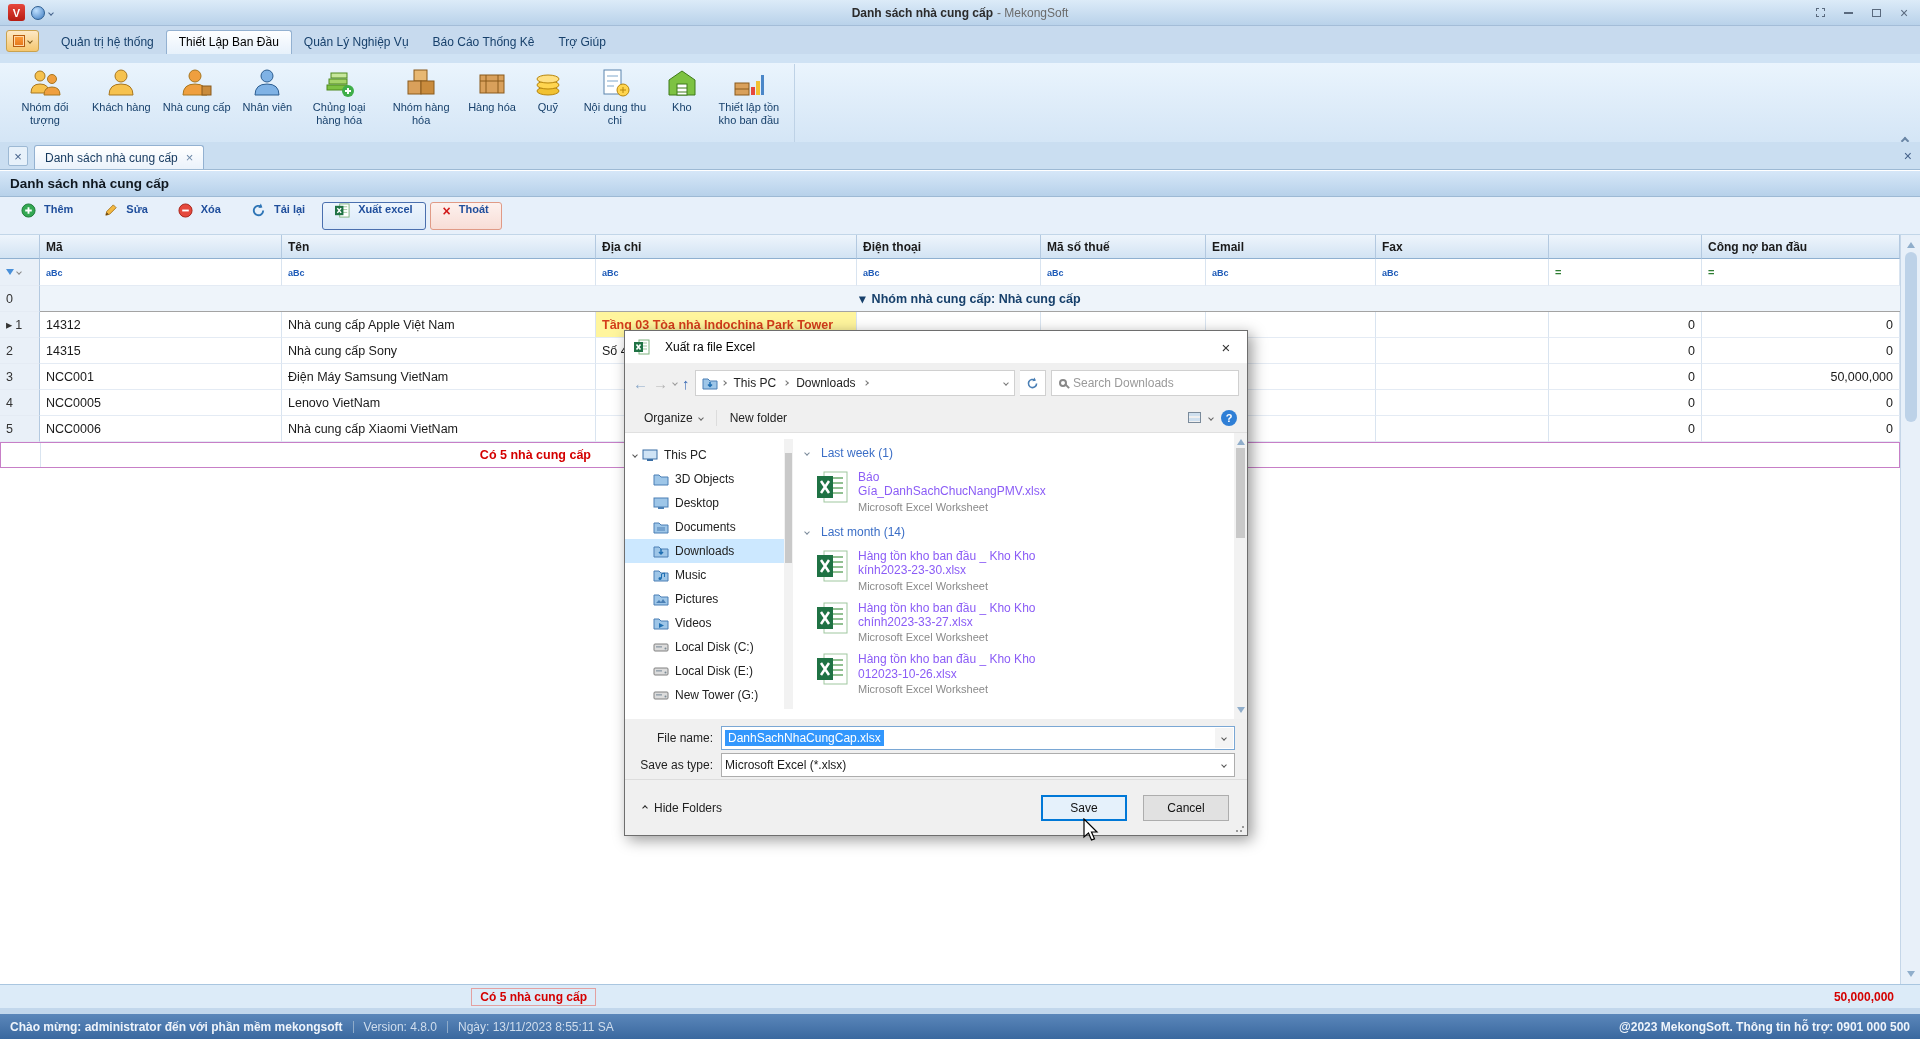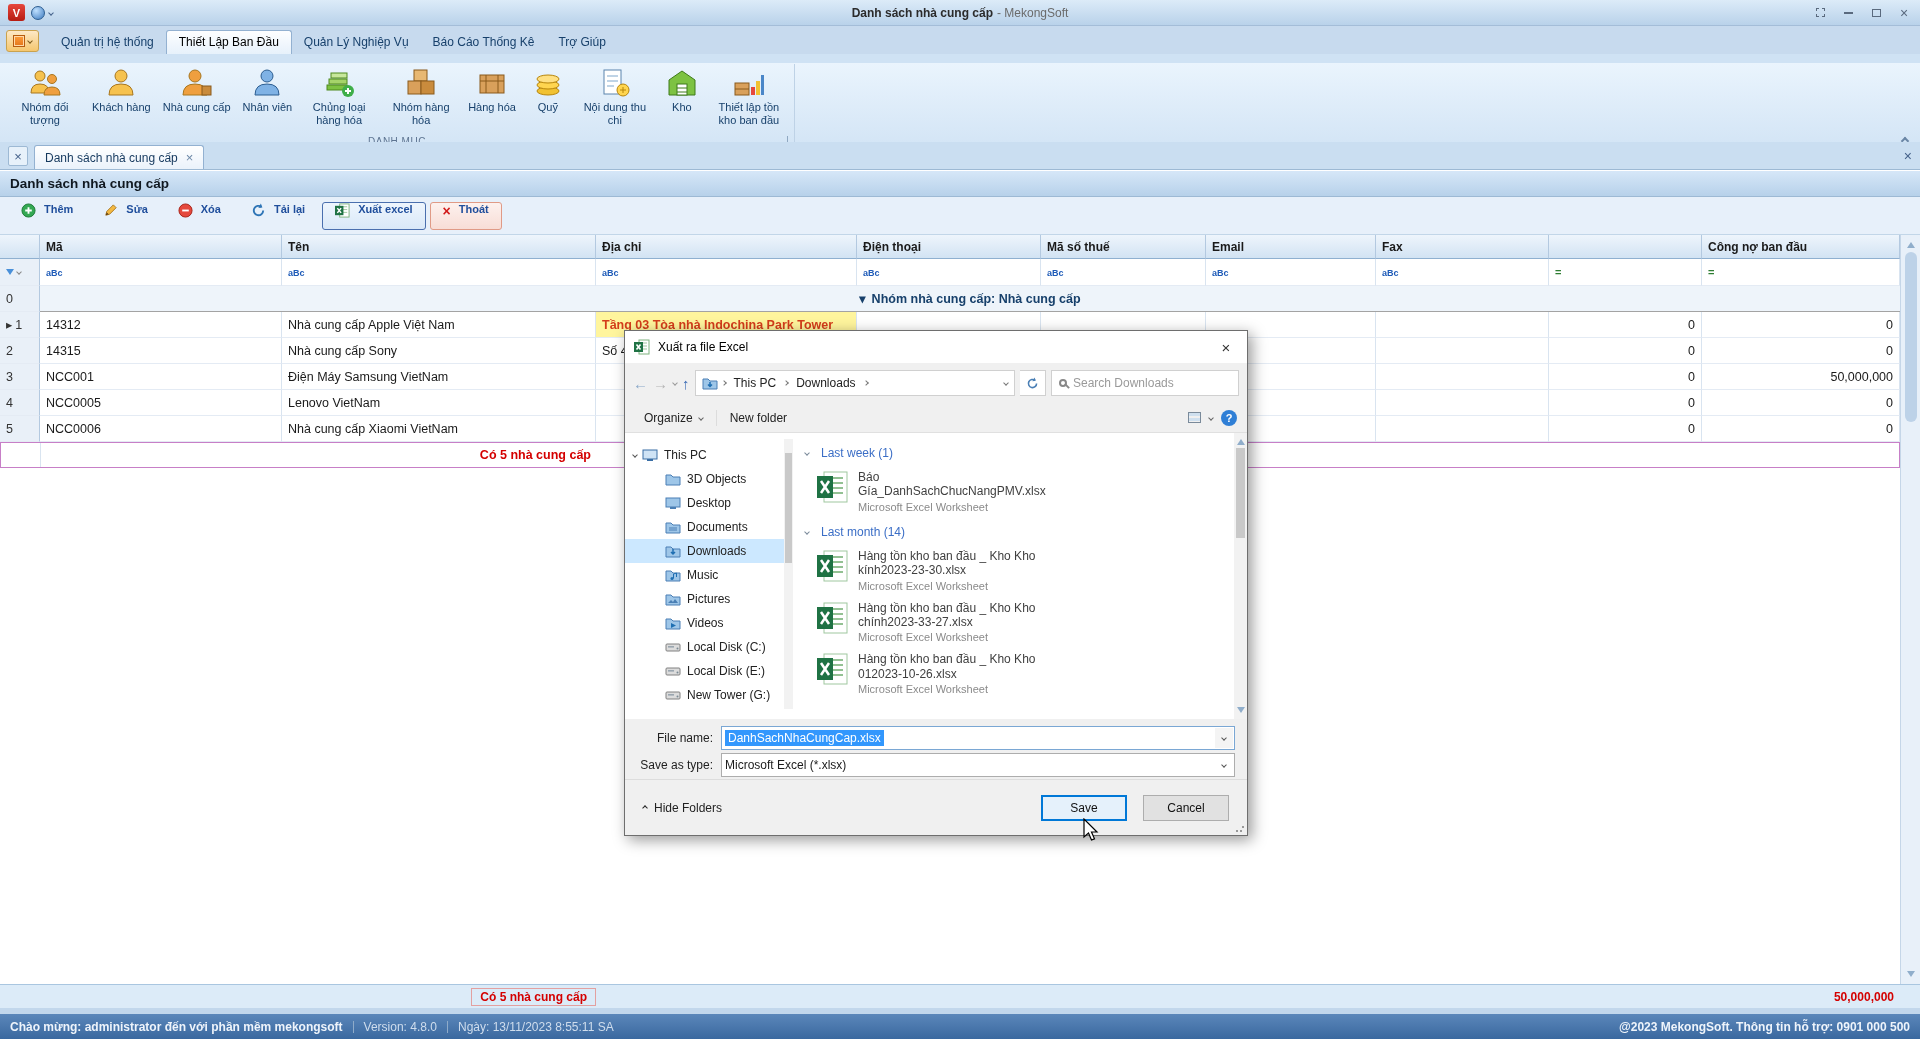--- a/index.html
+++ b/index.html
@@ -118,21 +118,21 @@
   .statusbar{position:absolute;top:1014px;left:0;right:0;height:25px;background:linear-gradient(#5b87ba,#3a689f);
     color:#eef4fb;display:flex;align-items:center;gap:10px;padding:0 10px;font-size:12px;}
   .statusbar .welcome{font-weight:bold;}
   .statusbar .dim{color:#cfdded;}
   .vsep{width:1px;height:12px;background:#8fabc9;}
   .statusbar .right{margin-left:auto;font-weight:bold;}
 
   
   .dialog{position:absolute;left:624px;top:330px;width:624px;height:506px;background:#f0f0f0;border:1px solid #6e6e6e;
     box-shadow:4px 4px 14px rgba(0,0,0,.4);font-size:12px;}
-  .dlg-title{height:32px;background:#fff;display:flex;align-items:center;gap:8px;padding-left:9px;}
+  .dlg-title{height:32px;background:#fff;display:flex;align-items:center;gap:15px;padding-left:9px;}
   .dlg-title .ttl{font-size:12px;color:#000;}
   .dlg-close{margin-left:auto;width:42px;height:32px;display:flex;align-items:center;justify-content:center;font-size:15px;color:#333;}
   .dlg-nav{height:40px;display:flex;align-items:center;gap:5px;padding:0 8px;background:#f0f0f0;}
   .nav-ic{font-size:15px;line-height:1;}
   .nav-back{color:#8aa8c8;} .nav-fwd{color:#b5b5b5;} .nav-chv{color:#9a9a9a;} .nav-up{color:#3e6db5;}
   .addrbar{flex:1;height:26px;background:#fff;border:1px solid #d0d0d0;display:flex;align-items:center;gap:4px;padding:0 6px;color:#222;}
   .addrbar .crumb{padding:2px 4px;}
   .addrbar .chv{color:#777;}
   .addr-dd{margin-left:auto;color:#777;}
   .refresh-btn{width:26px;height:26px;display:flex;align-items:center;justify-content:center;background:#fff;border:1px solid #d0d0d0;border-left:none;}
@@ -144,33 +144,33 @@
   .dlg-cmd{height:30px;display:flex;align-items:center;gap:4px;padding:0 10px;border-bottom:1px solid #e0e0e0;}
   .cmd-btn{display:flex;align-items:center;gap:6px;padding:4px 9px;color:#222;}
   .cmd-sep{width:1px;height:16px;background:#dcdcdc;}
   .cmd-right{margin-left:auto;display:flex;align-items:center;gap:8px;}
   .view-ic{display:inline-block;width:13px;height:11px;border:1px solid #7a8a9a;background:
     linear-gradient(#cfe0ef 0 3px,transparent 3px 5px,#cfe0ef 5px 8px,transparent 8px 9px,#cfe0ef 9px 11px);}
   .help-ic{width:16px;height:16px;border-radius:50%;background:#2f7fd6;color:#fff;font-weight:bold;font-size:11px;
     display:flex;align-items:center;justify-content:center;}
   .dlg-body{position:absolute;top:102px;left:0;right:0;height:286px;background:#fff;display:flex;overflow:hidden;}
   .tree{width:168px;position:relative;padding-top:10px;overflow:hidden;}
-  .titem{height:24px;display:flex;align-items:center;gap:6px;padding-left:40px;white-space:nowrap;color:#222;}
+  .titem{height:24px;display:flex;align-items:center;gap:6px;padding-left:28px;white-space:nowrap;color:#222;}
   .titem.root{padding-left:8px;}
   .titem.sel{background:#cce8ff;}
   .titem svg{width:16px;height:16px;flex:none;}
   .texp{color:#555;margin-right:-1px;}
   .tree-sb{position:absolute;right:0;top:6px;width:9px;height:270px;background:#f2f2f2;}
   .tree-sb .thumb{width:7px;margin:14px auto 0;height:110px;background:#c9c9c9;}
   .filelist{flex:1;padding:10px 0 0 12px;overflow:hidden;}
   .fgroup-hdr{display:flex;align-items:center;gap:12px;height:20px;color:#3b6ec6;}
   .fgroup-hdr .chv{color:#7a8a9a;}
   .file{display:flex;gap:9px;margin:7px 0 9px 10px;}
   .file svg{width:34px;height:34px;flex:none;}
-  .fname{max-width:200px;line-height:1.2;color:#404040;}
+  .fname{max-width:200px;line-height:1.2;color:#8b5cf6;}
   .ftype{color:#8a8a8a;font-size:11px;margin-top:2px;}
   .list-sb{width:13px;background:#f2f2f2;display:flex;flex-direction:column;align-items:center;padding:2px 0;}
   .list-sb .thumb{width:9px;height:90px;background:#c9c9c9;margin-top:3px;}
   .dlg-fields{position:absolute;top:392px;left:0;right:0;}
   .fn-row{display:flex;align-items:center;margin:3px 12px;}
   .fn-row label{width:84px;text-align:right;padding-right:8px;color:#222;}
   .combo{flex:1;height:24px;background:#fff;border:1px solid #7aa7d4;display:flex;align-items:center;padding-left:3px;position:relative;}
   .combo.gray{border-color:#adadad;}
   .combo .seltext{background:#3297fd;color:#fff;padding:1px 3px;}
   .combo .dd{position:absolute;right:1px;top:1px;bottom:1px;width:18px;display:flex;align-items:center;justify-content:center;color:#555;background:#f4f4f4;}
@@ -309,24 +309,20 @@
       <div class="ribbon-item">
         <svg viewBox="0 0 32 32">
             <rect x="2" y="16" width="14" height="12" fill="#d9a05b" stroke="#8a5a1c"></rect>
             <path d="M2 22h14" stroke="#8a5a1c"></path>
             <rect x="18" y="20" width="4" height="8" fill="#e5493d"></rect>
             <rect x="23" y="14" width="4" height="14" fill="#f1c232"></rect>
             <rect x="28" y="8" width="3" height="20" fill="#4a86c8"></rect>
           </svg>
         <span class="lbl">Thiết lập tồn kho ban đầu</span>
       </div>
-    </div>
-    <div class="ribbon-grouplabel">
-      <span>DANH MỤC</span>
-      <span class="launcher"></span>
     </div>
   </div>
   <span class="chv up ribbon-collapse"></span>
 </div>
 
 <div class="doctabs">
   <div class="dt-close-left x-icon"></div>
   <div class="dtab">
     <span>Danh sách nhà cung cấp</span>
     <span class="x-icon"></span>

